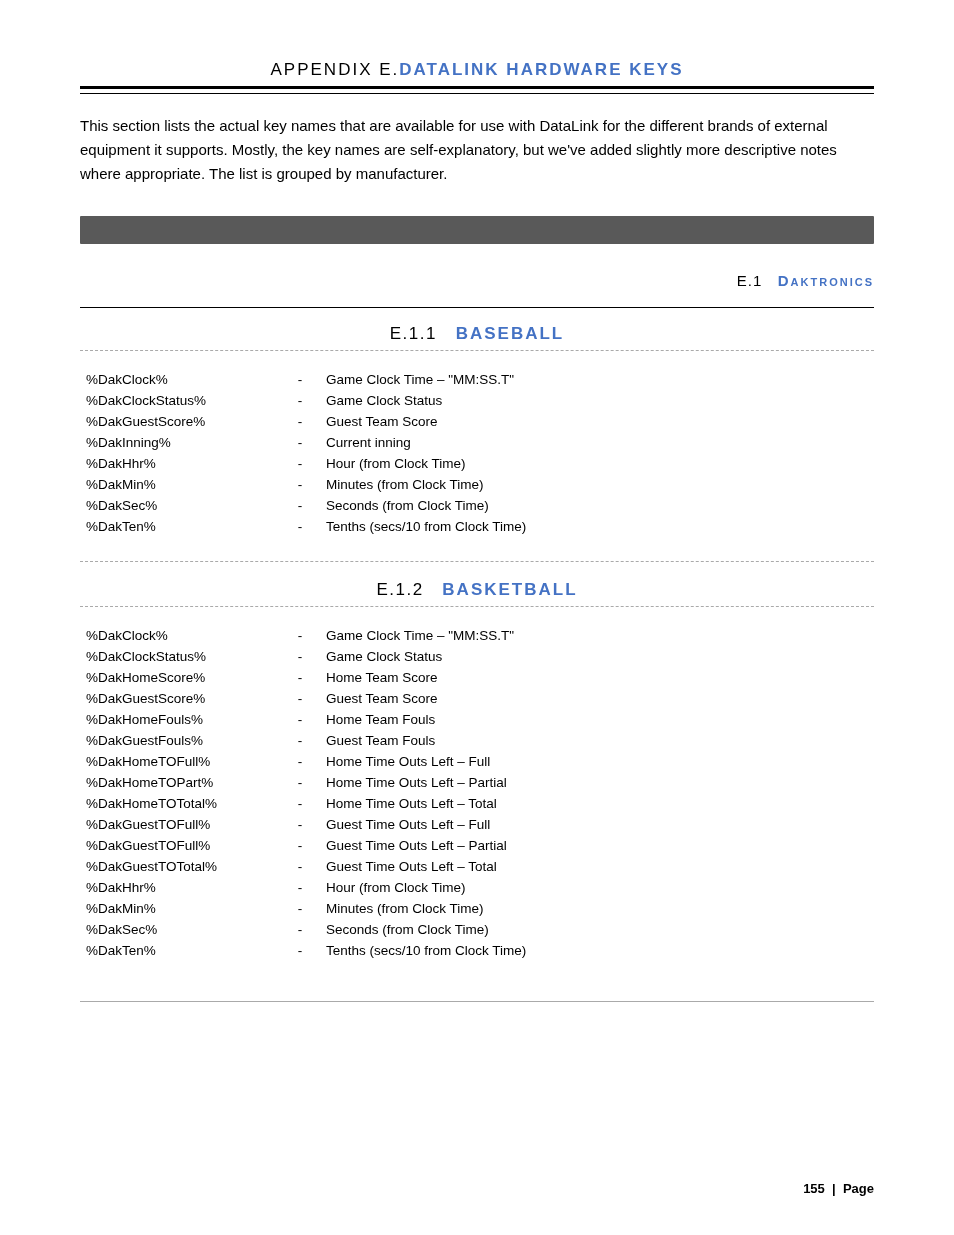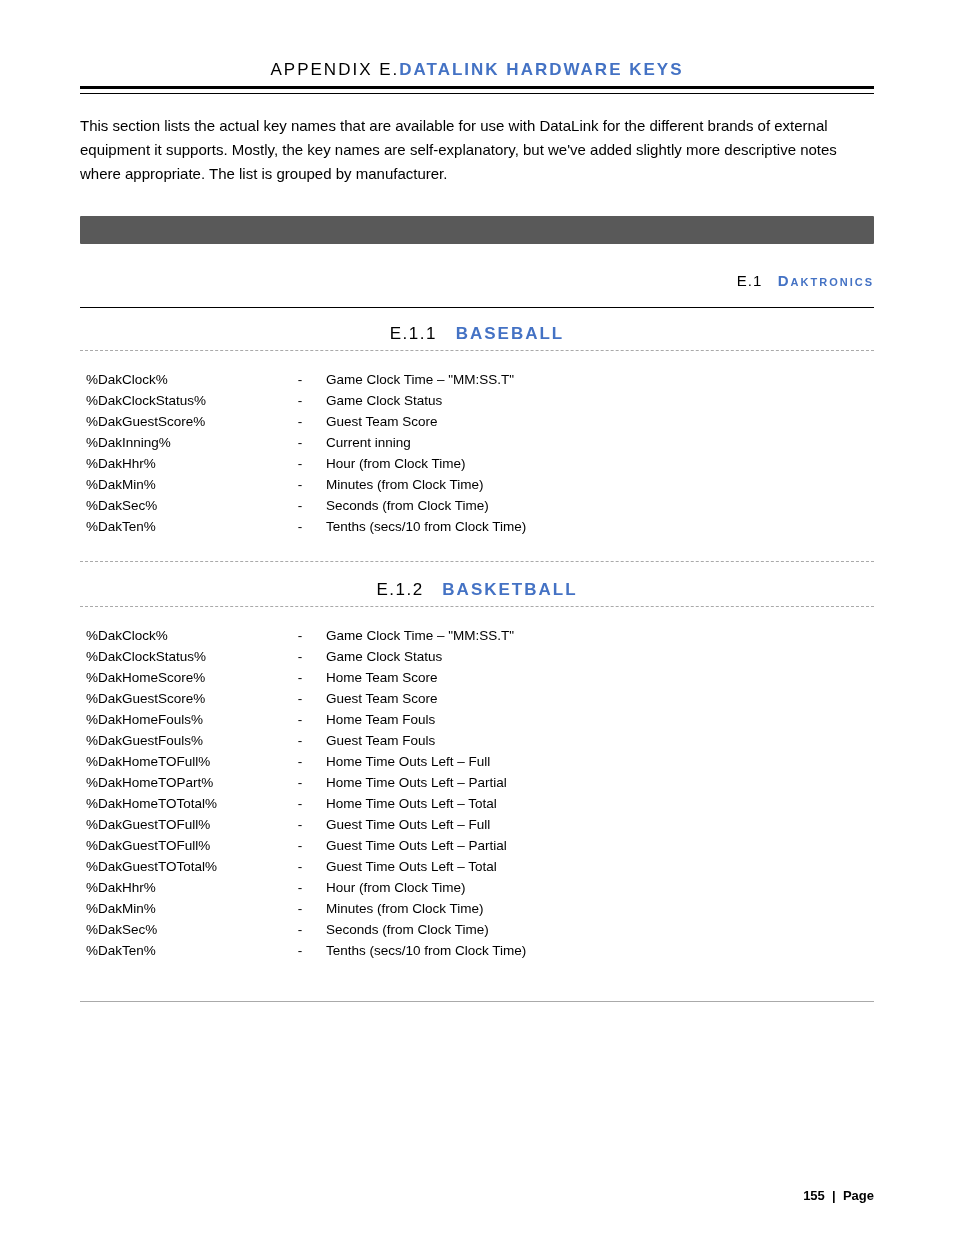--- a/index.html
+++ b/index.html
@@ -140,21 +140,21 @@
     .key-table .col-desc {
       width: auto;
     }
 
     .section-gap {
       margin-bottom: 24px;
     }
 
     .page-footer {
       position: fixed;
-      bottom: 32px;
+      bottom: 39px;
       right: 80px;
       font-family: 'Arial', sans-serif;
       font-size: 13px;
       font-weight: bold;
       color: #000;
     }
 
     .page-footer span {
       font-weight: bold;
     }

